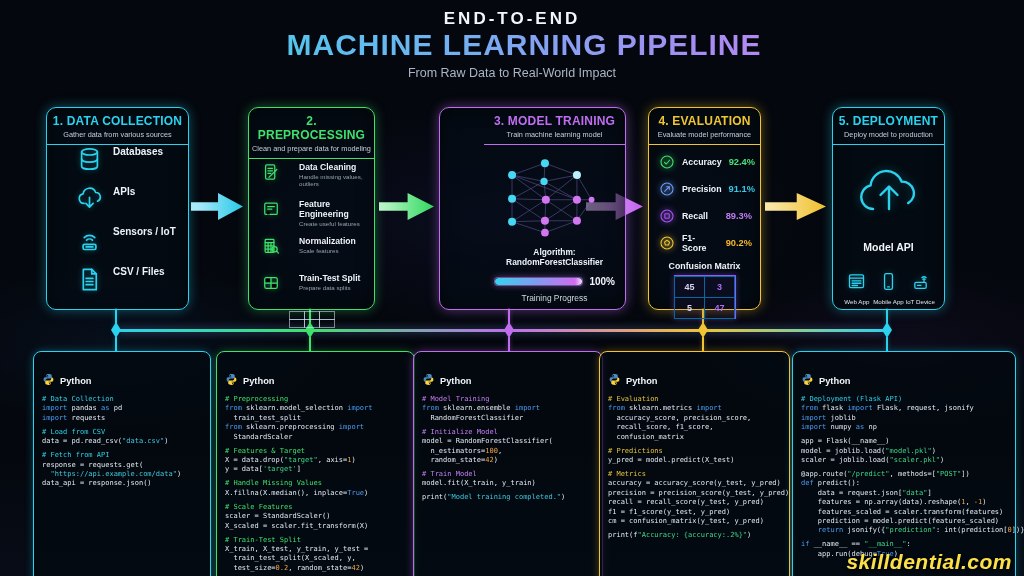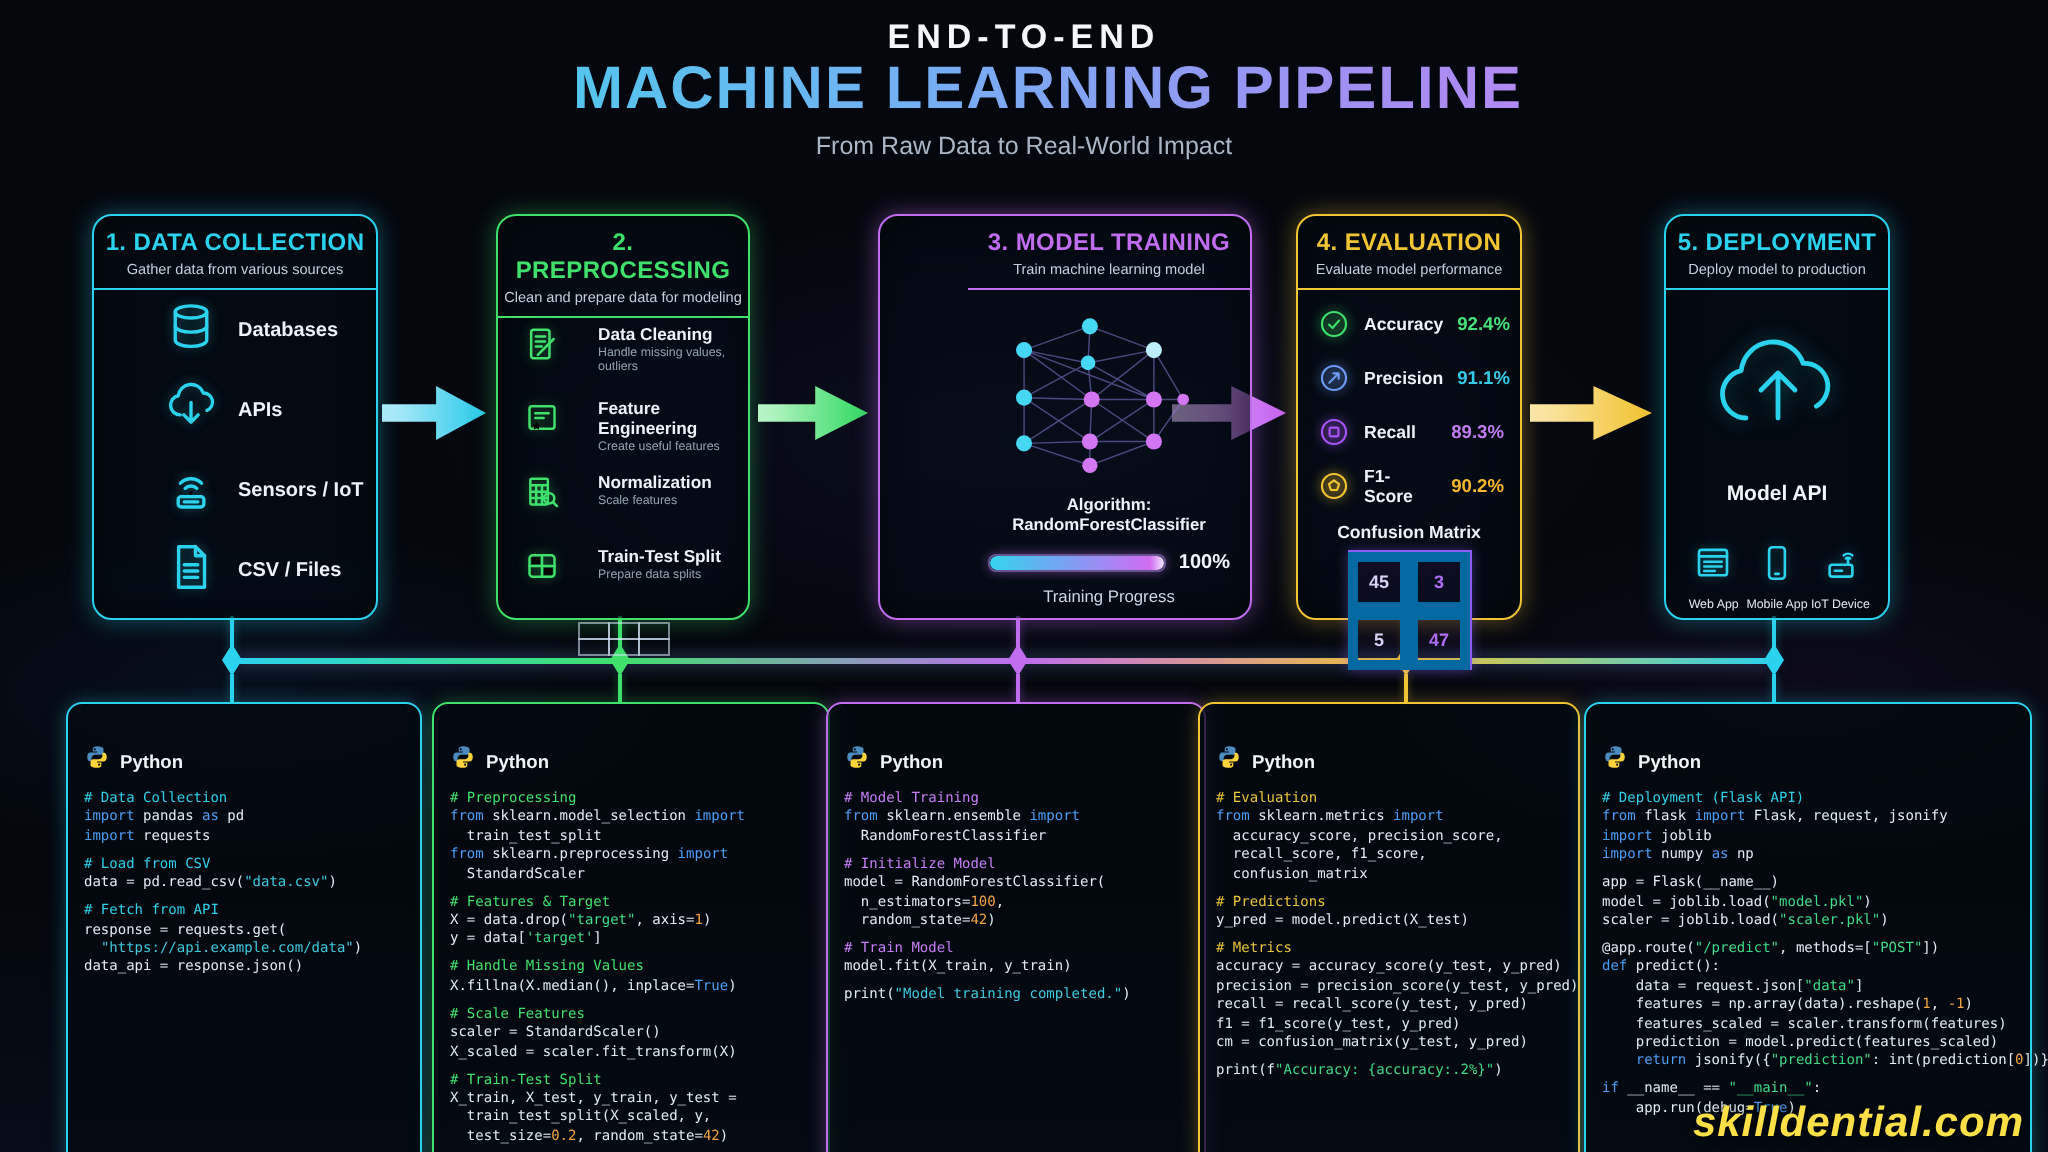--- a/index.html
+++ b/index.html
@@ -25,21 +25,21 @@
   .c-green {--c:#3fe06c;--glow:rgba(63,224,108,.38);}
   .c-purple{--c:#c06df0;--glow:rgba(192,109,240,.45);}
   .c-yellow{--c:#f0c433;--glow:rgba(240,196,51,.40);}
   
   .stage-card{position:absolute;top:107px;height:201px;border:1.5px solid var(--c);border-radius:10px;
           background:rgba(4,12,22,0.55);box-shadow:0 0 12px var(--glow), inset 0 0 18px rgba(0,0,0,.45);}
   .card-head{padding:6px 3px 5px;border-bottom:1px solid var(--c);text-align:center;}
   .card-title{color:var(--c);font-weight:800;font-size:12px;letter-spacing:.2px;}
   .card-sub{color:#c5cfdb;font-size:7.3px;margin-top:2px;}
   
-  .src-row{display:flex;align-items:center;gap:10px;height:39px;padding-left:15px;margin-top:1px;margin-left:20px;}
+  .src-row{display:flex;gap:10px;height:39px;padding-left:29px;margin-top:1px;}
   .src-row svg{width:27px;height:27px;stroke:var(--c);fill:none;stroke-width:1.5;
                stroke-linecap:round;stroke-linejoin:round;filter:drop-shadow(0 0 3px var(--glow));}
   .src-label{color:#eef3f9;font-size:10px;font-weight:bold;}
   
   .pp-row{display:flex;align-items:flex-start;gap:18px;min-height:34px;padding:3px 0 0 12px;}
   .pp-row svg{width:20px;height:20px;stroke:var(--c);fill:none;stroke-width:1.5;
               stroke-linecap:round;stroke-linejoin:round;filter:drop-shadow(0 0 3px var(--glow));flex:none;}
   .pp-title{color:#eef3f9;font-size:8.6px;font-weight:bold;}
   .pp-desc{color:#94a2af;font-size:6.2px;margin-top:1px;}
   .split-grid{display:grid;grid-template-columns:repeat(3,15px);grid-auto-rows:8px;margin:4px auto 0;width:45px;}
@@ -57,21 +57,21 @@
   
   .met-row{display:flex;align-items:center;gap:7px;height:25px;padding:0 8px 0 10px;margin-top:2px;}
   .met-icon{width:16px;height:16px;flex:none;}
   .met-icon svg{width:16px;height:16px;fill:none;stroke:currentColor;stroke-width:1.6;
                 stroke-linecap:round;stroke-linejoin:round;filter:drop-shadow(0 0 3px currentColor);}
   .met-label{color:#eef3f9;font-size:8.8px;font-weight:bold;flex:1;}
   .met-value{font-size:9.3px;font-weight:bold;}
   .cm-title{color:#eef3f9;font-size:8.8px;font-weight:bold;text-align:center;margin-top:6px;}
   .cm-table{display:grid;grid-template-columns:30px 30px;margin:4px auto 0;width:60px;
             border:1px solid #8b5cf6;box-shadow:0 0 6px rgba(139,92,246,.4);}
-  .cm-cell{height:20px;border:5px solid #0369a1;margin:-0.5px;display:flex;align-items:center;
+  .cm-cell{height:20px;border:1px solid #0369a1;margin:-0.5px;display:flex;align-items:center;
            justify-content:center;font-size:9px;font-weight:bold;background:rgba(88,50,160,.10);}
   .cm-light{color:#d9d2f5;} .cm-purple{color:#b06df5;}
   
   .cloud-wrap{display:block;margin:14px auto 0;width:84px;height:62px;
               stroke:var(--c);fill:none;stroke-width:2.4;stroke-linecap:round;stroke-linejoin:round;
               filter:drop-shadow(0 0 5px var(--glow));}
   .api-label{color:#f0f5fa;font-size:10.5px;font-weight:bold;text-align:center;margin-top:20px;}
   .dp-targets{display:flex;justify-content:space-between;padding:0 8px;margin-top:18px;}
   .dp-item{text-align:center;width:33px;}
   .dp-item svg{width:21px;height:21px;stroke:var(--c);fill:none;stroke-width:1.5;

